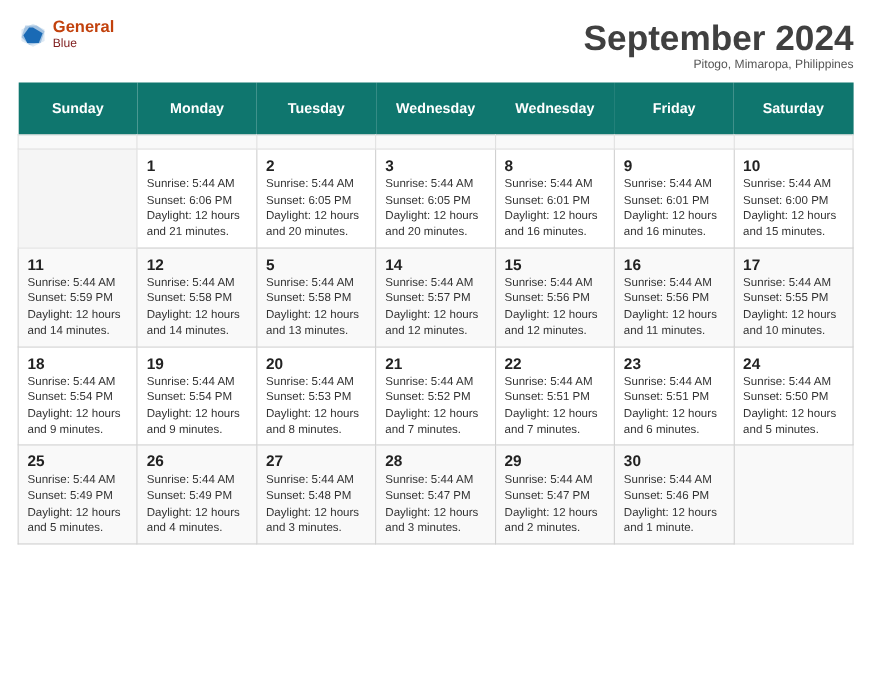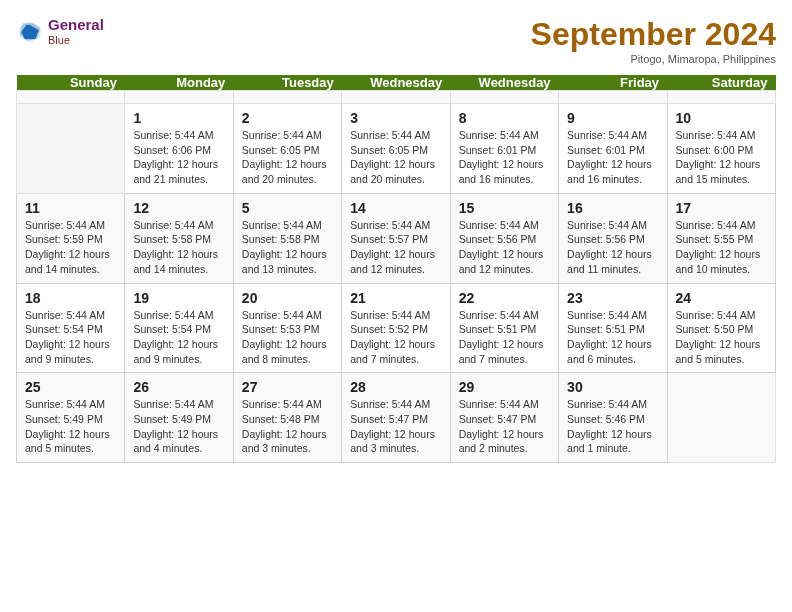--- a/index.html
+++ b/index.html
@@ -22,36 +22,36 @@
       gap: 4px;
     }
     .logo-icon {
       width: 28px;
       height: 28px;
     }
     .title-block { text-align: right; }
     .main-title {
       font-size: 32px;
       font-weight: bold;
-      color: #a16207;
+      color: #404040;
     }
     .subtitle {
       font-size: 11px;
       color: #555;
     }
     table {
       width: 100%;
       border-collapse: collapse;
       font-size: 11px;
     }
     thead tr th {
-      background-color: #4d7c0f;
+      background-color: #0f766e;
       color: #fff;
-      text-align: right;
-      padding: 0 8px;
+      text-align: center;
+      padding: 16px 8px;
       font-size: 13px;
       font-weight: bold;
     }
     tbody tr td {
       border: 1px solid #d0d0d0;
       vertical-align: top;
       padding: 6px 8px;
       width: 14.28%;
       background: #fff;
     }
@@ -74,21 +74,21 @@
 <body>
 
 <div class="header">
   <div class="logo">
     <svg class="logo-icon" viewBox="0 0 32 32">
       <polygon points="16,4 28,10 28,22 16,28 4,22 4,10" fill="#1a6ab5" opacity="0.15"></polygon>
       <polygon points="20,6 28,12 24,24 12,26 4,18 8,6" fill="#1a6ab5" opacity="0.3"></polygon>
       <polygon points="16,8 26,14 22,24 10,24 6,16 12,8" fill="#1a6ab5"></polygon>
     </svg>
     <div>
-      <div style="font-size:15px;font-weight:bold;color:#701a75;line-height:1.2;">General</div>
+      <div style="font-size:15px;font-weight:bold;color:#c2410c;line-height:1.2;">General</div>
       <div style="font-size:11px;font-weight:normal;color:#7f1d1d;line-height:1.2;">Blue</div>
     </div>
   </div>
   <div class="title-block">
     <div class="main-title">September 2024</div>
     <div class="subtitle">Pitogo, Mimaropa, Philippines</div>
   </div>
 </div>
 
 <table>

